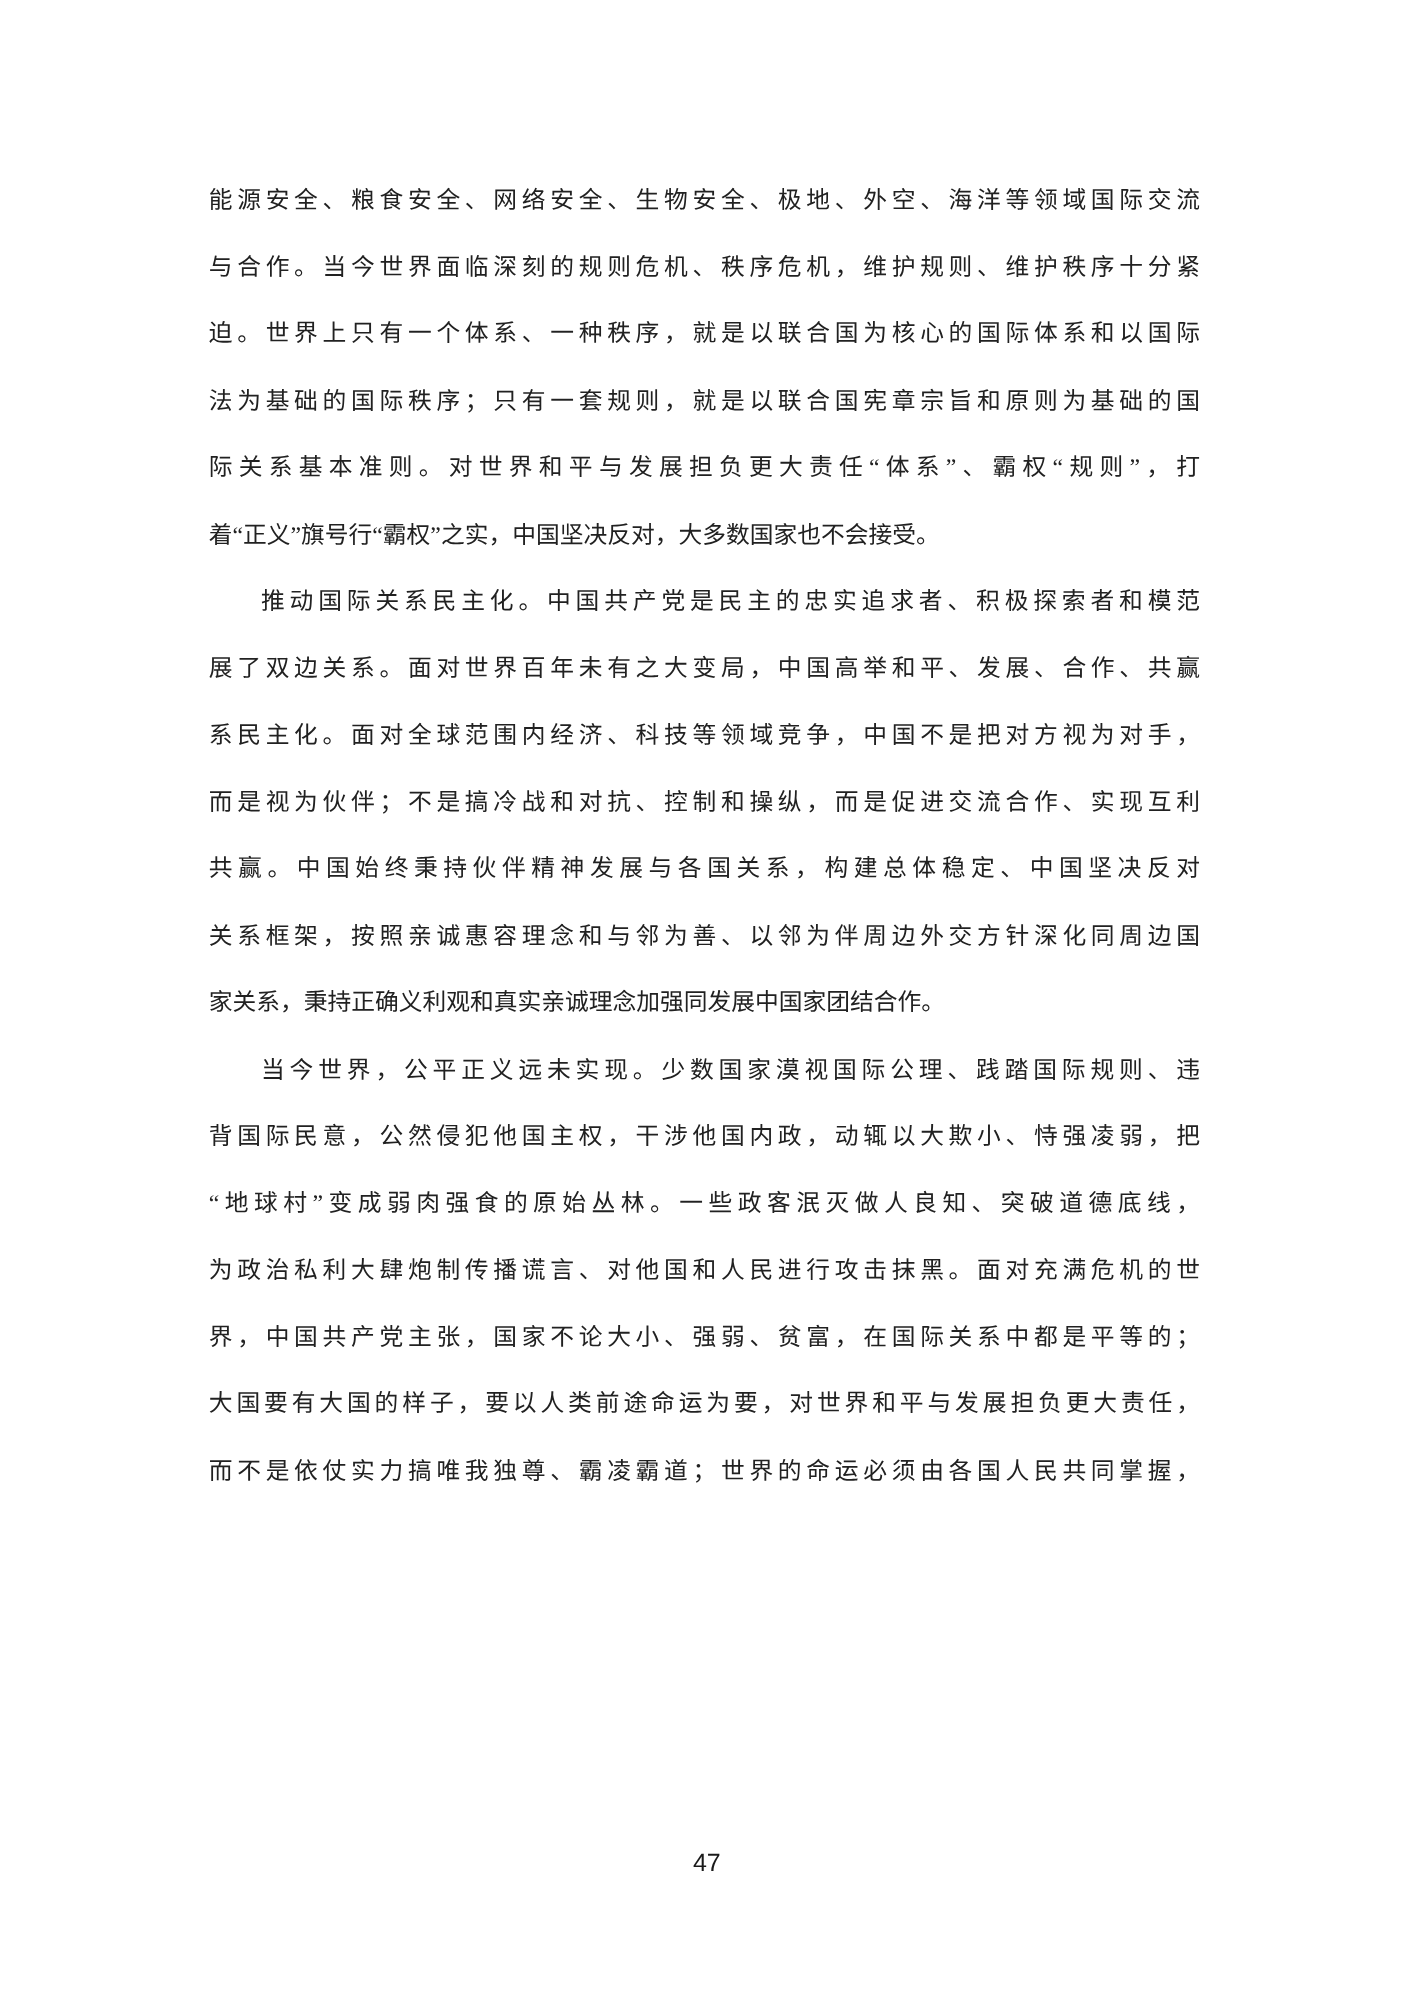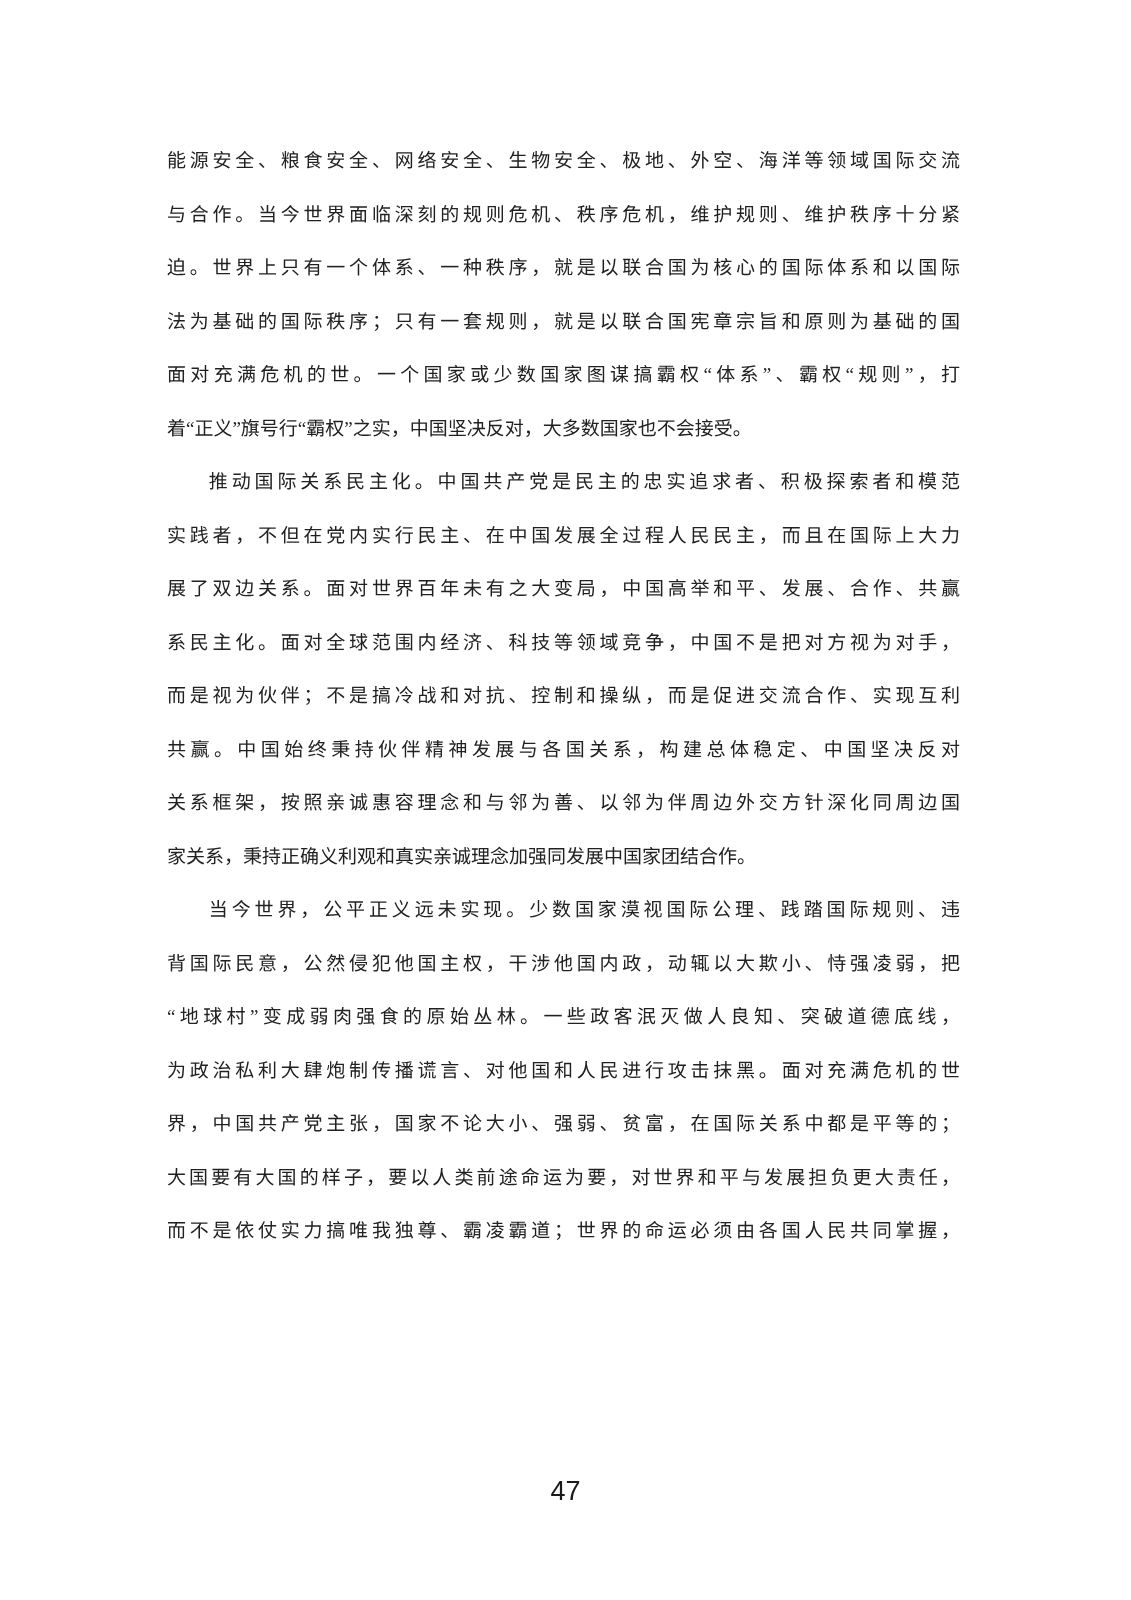--- a/index.html
+++ b/index.html
@@ -42,43 +42,42 @@
     text-align-last: left;
   }
   .page-number {
     position: absolute;
     top: 1477px;
     left: 0;
     right: 0;
     text-align: center;
     color: #1a1a1a;
     font-family: "Liberation Sans", "DejaVu Sans", sans-serif;
-    font-size: 27px;
+    font-size: 20px;
     line-height: 28px;
   }
 </style>
 </head>
 <body>
 
 <div class="page">
 
   <div class="text-block">
 
     <div class="paragraph">
       <div class="line">能源安全、粮食安全、网络安全、生物安全、极地、外空、海洋等领域国际交流</div>
       <div class="line">与合作。当今世界面临深刻的规则危机、秩序危机，维护规则、维护秩序十分紧</div>
       <div class="line">迫。世界上只有一个体系、一种秩序，就是以联合国为核心的国际体系和以国际</div>
       <div class="line">法为基础的国际秩序；只有一套规则，就是以联合国宪章宗旨和原则为基础的国</div>
-      <div class="line">面对充满危机的世。一个国家或少数国家图谋搞霸权“体系”、霸权“规则”，打</div>
+      <div class="line">际关系基本准则。对世界和平与发展担负更大责任“体系”、霸权“规则”，打</div>
       <div class="line para-end">着“正义”旗号行“霸权”之实，中国坚决反对，大多数国家也不会接受。</div>
     </div>
 
     <div class="paragraph">
       <div class="line indent">推动国际关系民主化。中国共产党是民主的忠实追求者、积极探索者和模范</div>
-      <div class="line">实践者，不但在党内实行民主、在中国发展全过程人民民主，而且在国际上大力</div>
       <div class="line">展了双边关系。面对世界百年未有之大变局，中国高举和平、发展、合作、共赢</div>
       <div class="line">系民主化。面对全球范围内经济、科技等领域竞争，中国不是把对方视为对手，</div>
       <div class="line">而是视为伙伴；不是搞冷战和对抗、控制和操纵，而是促进交流合作、实现互利</div>
       <div class="line">共赢。中国始终秉持伙伴精神发展与各国关系，构建总体稳定、中国坚决反对</div>
       <div class="line">关系框架，按照亲诚惠容理念和与邻为善、以邻为伴周边外交方针深化同周边国</div>
       <div class="line para-end">家关系，秉持正确义利观和真实亲诚理念加强同发展中国家团结合作。</div>
     </div>
 
     <div class="paragraph">
       <div class="line indent">当今世界，公平正义远未实现。少数国家漠视国际公理、践踏国际规则、违</div>

